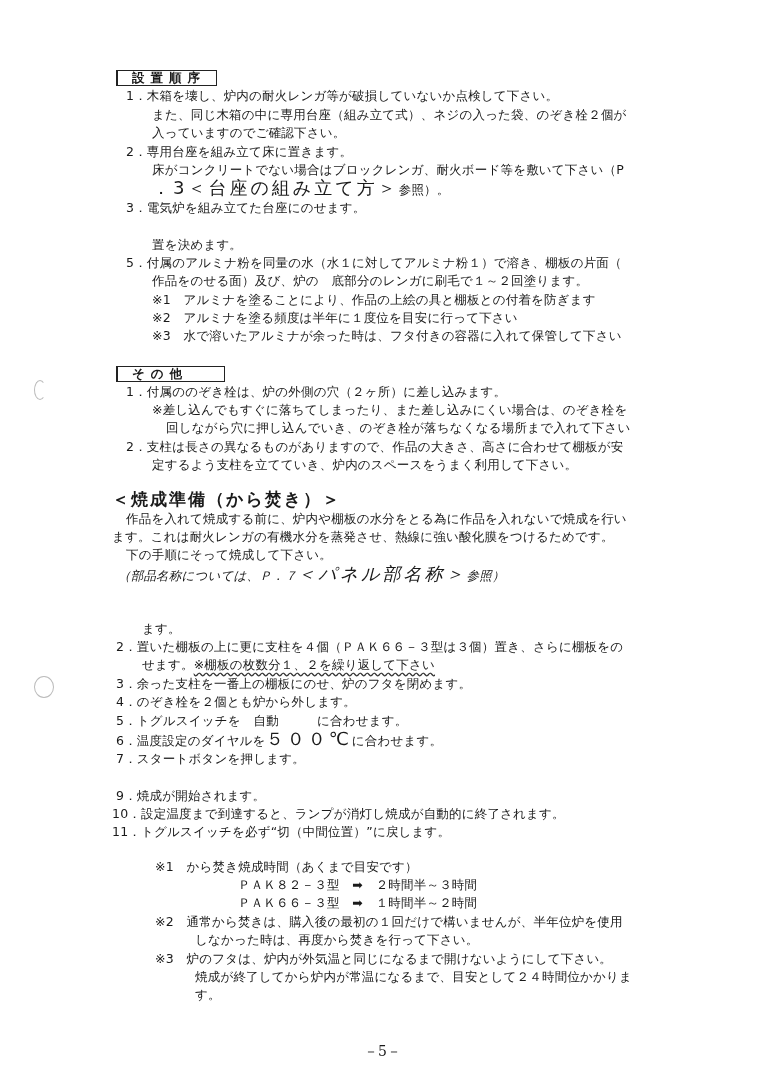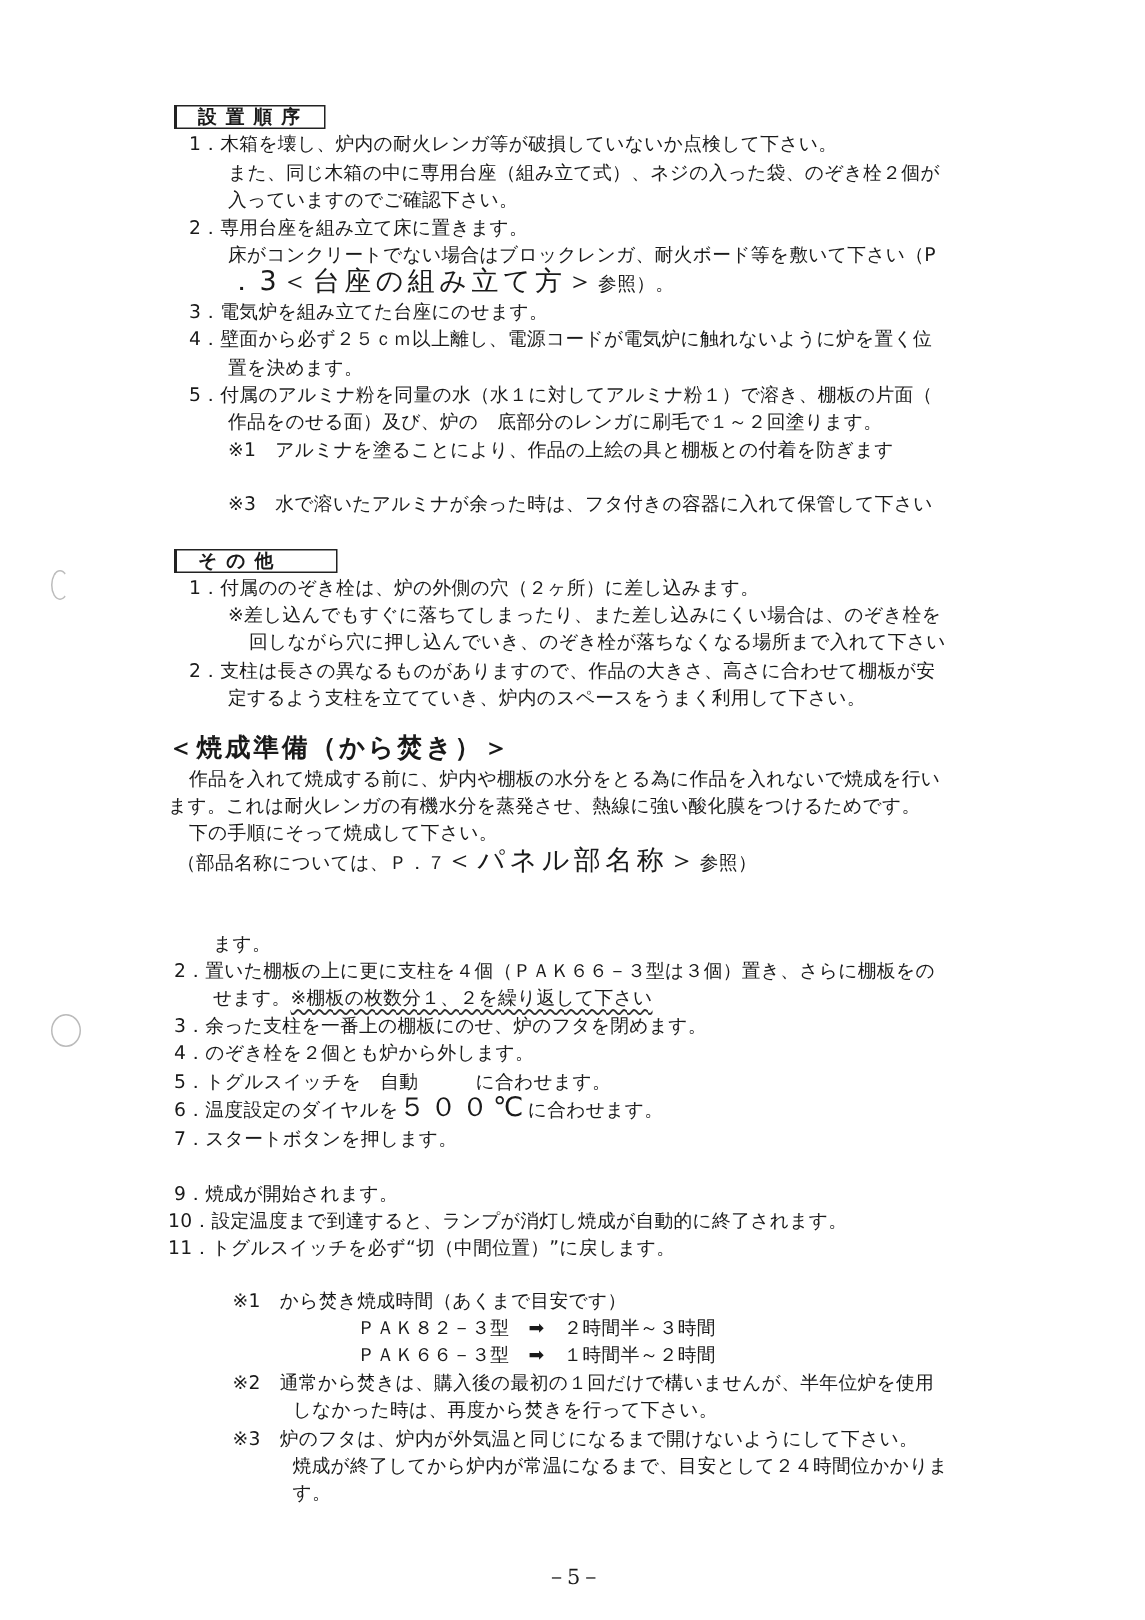--- a/index.html
+++ b/index.html
@@ -26,39 +26,39 @@
   <div class="boxhead" style="left:116px;top:70px;">設置順序</div>
   <div class="ln" style="left:126px;top:87px;">1．木箱を壊し、炉内の耐火レンガ等が破損していないか点検して下さい。</div>
   <div class="ln" style="left:152px;top:106px;">また、同じ木箱の中に専用台座（組み立て式）、ネジの入った袋、のぞき栓２個が</div>
   <div class="ln" style="left:152px;top:124px;">入っていますのでご確認下さい。</div>
   <div class="ln" style="left:126px;top:143px;">2．専用台座を組み立て床に置きます。</div>
   <div class="ln" style="left:152px;top:161px;text-align:center;">床がコンクリートでない場合はブロックレンガ、耐火ボード等を敷いて下さい（P</div>
   <div class="ln" style="left:152px;top:179px;">
     <span class="big">．3＜台座の組み立て方＞</span><span>参照）。</span>
   </div>
   <div class="ln" style="left:126px;top:199px;">3．電気炉を組み立てた台座にのせます。</div>
-  <div class="ln" style="left:126px;top:217px;">4．壁面から必ず２５ｃｍ以上離し、電源コードが電気炉に触れないように炉を置く位</div>
   <div class="ln" style="left:152px;top:236px;">置を決めます。</div>
   <div class="ln" style="left:126px;top:254px;">5．付属のアルミナ粉を同量の水（水１に対してアルミナ粉１）で溶き、棚板の片面（</div>
   <div class="ln" style="left:152px;top:272px;">作品をのせる面）及び、炉の　底部分のレンガに刷毛で１～２回塗ります。</div>
   <div class="ln" style="left:152px;top:291px;">※1　アルミナを塗ることにより、作品の上絵の具と棚板との付着を防ぎます</div>
+  <div class="ln" style="left:152px;top:309px;">※2　アルミナを塗る頻度は半年に１度位を目安に行って下さい</div>
   <div class="ln" style="left:152px;top:327px;">※3　水で溶いたアルミナが余った時は、フタ付きの容器に入れて保管して下さい</div>
 
   <div class="boxhead" style="left:116px;top:366px;padding-right:36px;">その他</div>
   <div class="ln" style="left:126px;top:383px;">1．付属ののぞき栓は、炉の外側の穴（２ヶ所）に差し込みます。</div>
   <div class="ln" style="left:152px;top:401px;">※差し込んでもすぐに落ちてしまったり、また差し込みにくい場合は、のぞき栓を</div>
   <div class="ln" style="left:166px;top:419px;">回しながら穴に押し込んでいき、のぞき栓が落ちなくなる場所まで入れて下さい</div>
   <div class="ln" style="left:126px;top:438px;">2．支柱は長さの異なるものがありますので、作品の大きさ、高さに合わせて棚板が安</div>
   <div class="ln" style="left:152px;top:456px;">定するよう支柱を立てていき、炉内のスペースをうまく利用して下さい。</div>
 
   <div class="sechead" style="left:112px;top:488px;">＜焼成準備（から焚き）＞</div>
   <div class="ln" style="left:112px;top:528px;">ます。これは耐火レンガの有機水分を蒸発させ、熱線に強い酸化膜をつけるためです。</div>
   <div class="ln" style="left:126px;top:510px;">作品を入れて焼成する前に、炉内や棚板の水分をとる為に作品を入れないで焼成を行い</div>
   <div class="ln" style="left:126px;top:546px;">下の手順にそって焼成して下さい。</div>
-  <div class="ln" style="left:118px;top:565px;">
+  <div class="ln" style="left:118px;top:565px;font-style:italic;">
     <span>（部品名称については、Ｐ．７</span><span class="big">＜パネル部名称＞</span><span>参照）</span>
   </div>
 
   <div class="ln" style="left:142px;top:620px;">ます。</div>
   <div class="ln" style="left:116px;top:638px;">2．置いた棚板の上に更に支柱を４個（ＰＡＫ６６－３型は３個）置き、さらに棚板をの</div>
   <div class="ln" style="left:142px;top:656px;">
     <span>せます。</span><span class="wavy">※棚板の枚数分１、２を繰り返して下さい</span>
   </div>
   <div class="ln" style="left:116px;top:675px;">3．余った支柱を一番上の棚板にのせ、炉のフタを閉めます。</div>
   <div class="ln" style="left:116px;top:693px;">4．のぞき栓を２個とも炉から外します。</div>

